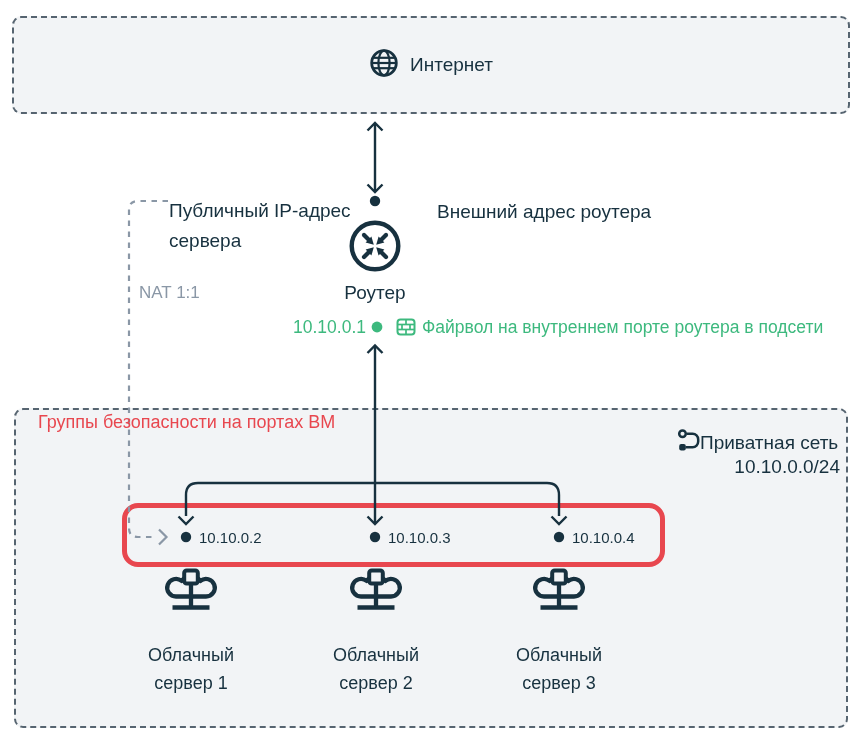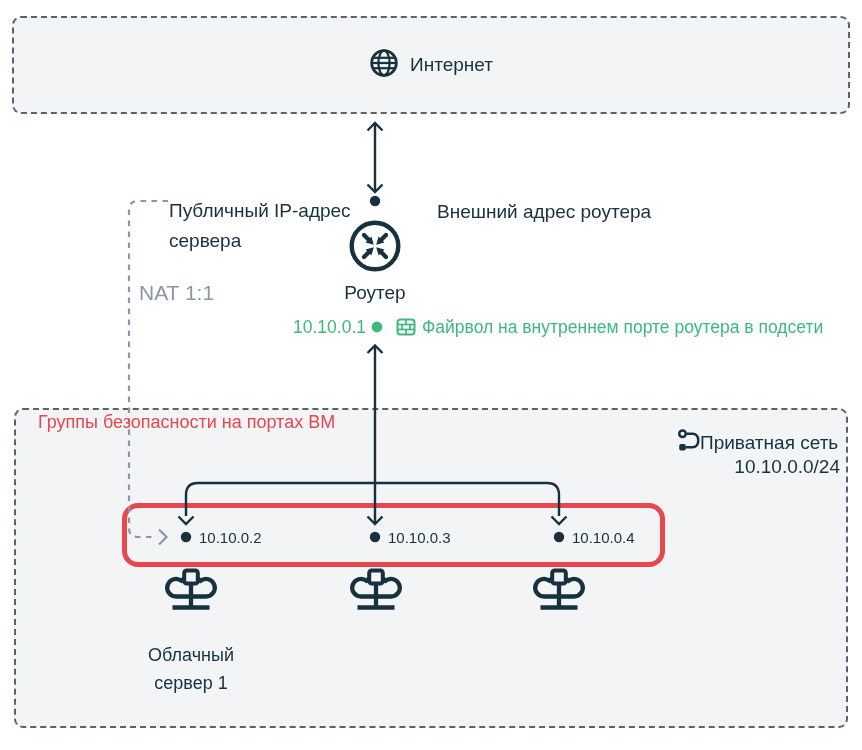--- a/index.html
+++ b/index.html
@@ -15,21 +15,21 @@
   .private-zone{left:14px; top:408px; width:834px; height:320px; z-index:1;}
 
   .lbl{position:absolute; color:var(--dark); z-index:5; white-space:nowrap;}
   .lbl.wrap{white-space:normal;margin-top:8px;}
 
   .internet-label{font-size:19px; font-weight:500; position:static; z-index:auto;}
 
   .public-ip-label{left:169px; top:188px; width:205px; font-size:19px; line-height:30px;}
   .external-label{left:393px; top:202px; font-size:19px; line-height:20px;margin-left:44px;}
   .router-label{left:330px; top:283px; width:90px; text-align:center; font-size:19px; line-height:20px;}
-  .nat-label{left:139px; top:284px; font-size:21px; line-height:18px; color:var(--gray);text-align:center;}
+  .nat-label{left:139px; top:284px; font-size:17px; line-height:18px; color:var(--gray);text-align:center;}
 
   .fw-ip{left:288px; top:317px; width:78px; text-align:right; font-size:17.5px; line-height:20px; color:var(--green);}
   .fw-text{left:422px; top:317px; font-size:17.5px; line-height:20px; color:var(--green);}
   .fw-icon{position:absolute; left:396px; top:317px; z-index:5;}
 
   .security-note{left:38px; top:412px; font-size:18px; line-height:20px; color:var(--red);}
   .pn-icon{position:absolute; left:676px; top:428px; z-index:5;}
   .pn-name{left:700px; top:432px; width:140px; font-size:19px; line-height:22px;}
   .pn-cidr{left:700px; top:456px; width:140px; text-align:right; font-size:19px; line-height:22px;}
 
@@ -184,14 +184,16 @@
   <span class="server-icon srv-3">
     <svg width="58" height="58" viewBox="0 0 58 58">
       <path class="stroke-dark" d="M14 39.5 A8.8 8.8 0 1 1 19.6 23.9 A11.6 11.6 0 0 1 38.4 23.9 A8.8 8.8 0 1 1 44 39.5 Z" stroke-width="4.3" stroke-linejoin="round"></path>
       <rect x="22.2" y="13.5" width="13.6" height="13" rx="2.5" fill="#F2F4F6" stroke="#17313F" stroke-width="4"></rect>
       <line class="stroke-dark" x1="29" y1="26.5" x2="29" y2="50" stroke-width="4.3"></line>
       <line class="stroke-dark" x1="10.5" y1="50.5" x2="47.5" y2="50.5" stroke-width="4.6"></line>
     </svg>
   </span>
 
   <div class="server-name sn-1">Облачный сервер 1</div>
+  <div class="server-name sn-2">Облачный сервер 2</div>
+  <div class="server-name sn-3">Облачный сервер 3</div>
 
 </div>
 
 </body></html>

